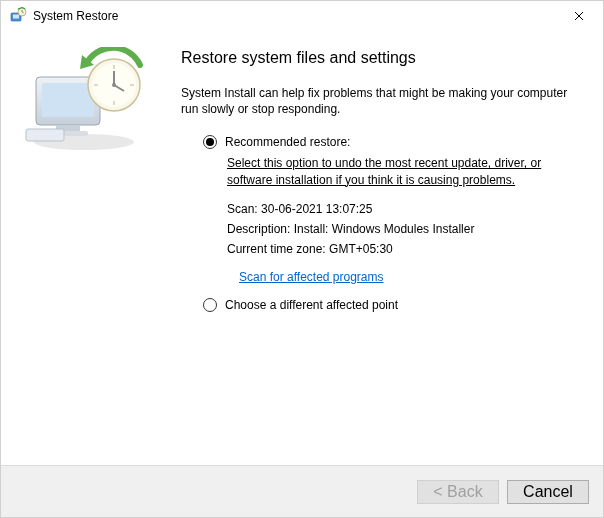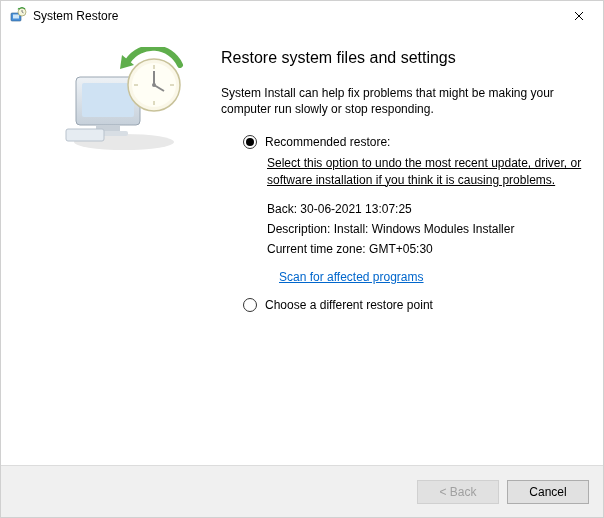--- a/index.html
+++ b/index.html
@@ -28,21 +28,20 @@
     .titlebar .close-btn {
       width: 44px; height: 30px;
       display: flex; align-items: center; justify-content: center;
       color: #000; font-size: 14px;
     }
 
     .body-area {
       display: flex;
       height: 434px;
       background: #fff;
-      padding-left: 40px;
     }
     .left-pane {
       width: 172px;
       padding: 16px 0 0 0;
       display: flex;
       justify-content: center;
       align-items: flex-start;
     }
     .restore-illustration {
       width: 130px; height: 110px;
@@ -111,21 +110,21 @@
       border-top: 1px solid #dcdcdc;
       display: flex;
       align-items: center;
       justify-content: flex-end;
       padding: 0 14px;
       gap: 8px;
     }
     .btn {
       min-width: 82px;
       height: 24px;
-      font-size: 12px;
+      font-size: 16px;
       background: #e1e1e1;
       border: 1px solid #adadad;
       display: inline-flex;
       align-items: center; justify-content: center;
       padding: 0 12px;
       cursor: pointer;
     }
     .btn.disabled {
       color: #a0a0a0;
       border-color: #d0d0d0;
@@ -196,37 +195,37 @@
     <p class="para">System Install can help fix problems that might be making your computer run slowly or stop responding.</p>
 
     <div class="options">
       <div class="radio-row">
         <span class="radio checked"></span>
         <span class="radio-label">Recommended restore:</span>
       </div>
       <div class="sub-block">Select this option to undo the most recent update, driver, or software installation if you think it is causing problems.</div>
 
       <div class="detail-line">
-        <span>Back:</span>
+        <span>Scan:</span>
         <span>30-06-2021 13:07:25</span>
       </div>
       <div class="detail-line">
         <span>Description:</span>
         <span>Install: Windows Modules Installer</span>
       </div>
       <div class="detail-line">
         <span>Current time zone:</span>
         <span>GMT+05:30</span>
       </div>
 
       <a class="link">Scan for affected programs</a>
 
       <div class="radio-row">
         <span class="radio"></span>
-        <span class="radio-label">Choose a different restore point</span>
+        <span class="radio-label">Choose a different affected point</span>
       </div>
     </div>
   </div>
 </div>
 
 <div class="footer">
   <div class="btn disabled">&lt; Back</div>
   <div class="btn">Cancel</div>
 </div>
 

